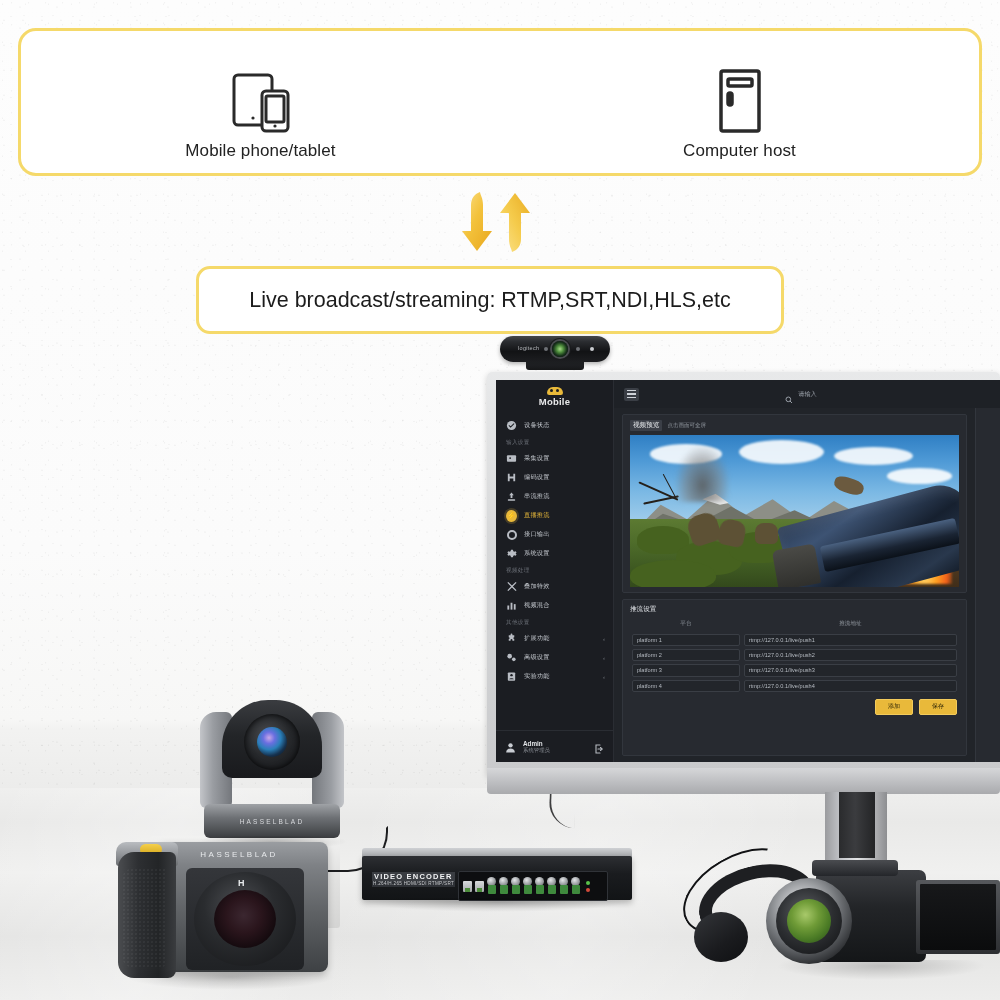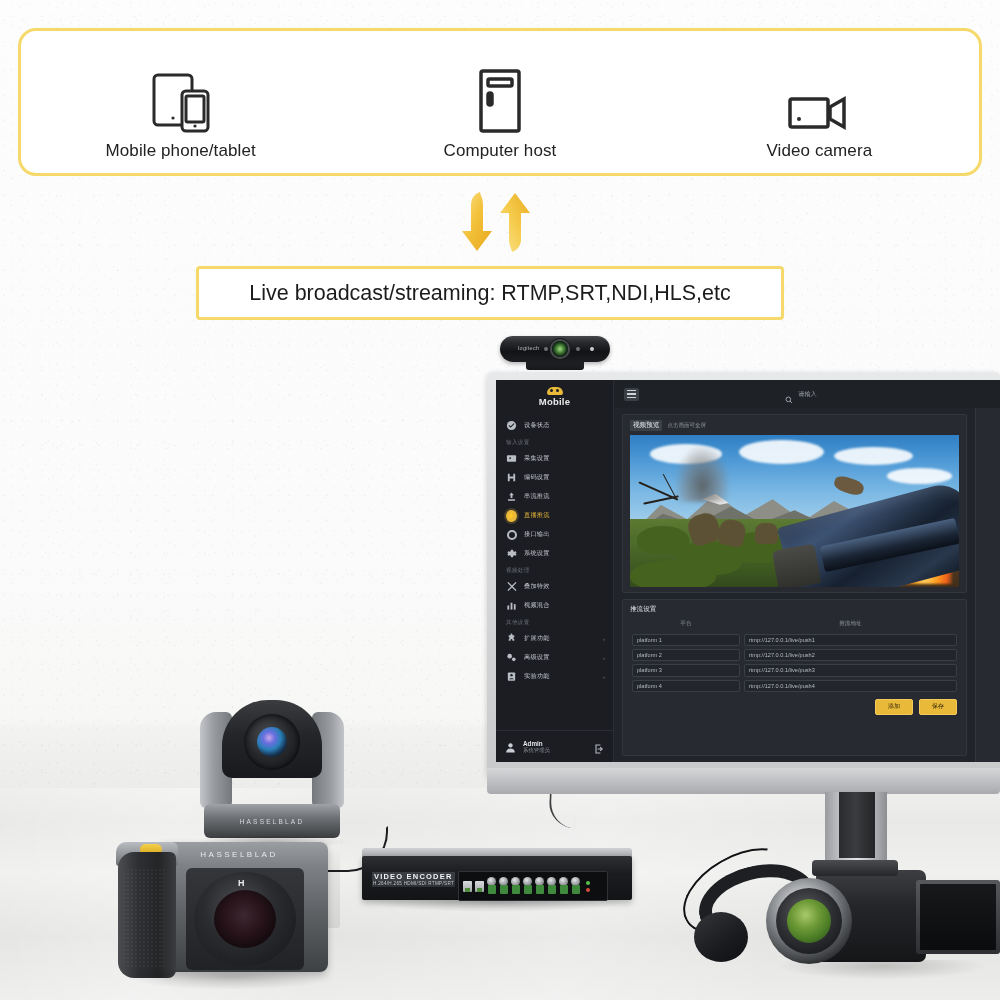--- a/index.html
+++ b/index.html
@@ -59,24 +59,24 @@
     font-size: 17px; color: #222; letter-spacing: .1px; white-space: nowrap;
   }
 
   
   #arrow-pair {
     position:absolute; left: 458px; top: 186px; width: 84px; height: 72px; z-index: 20;
   }
 
   
   #stream-banner {
-    position:absolute; left: 196px; top: 266px; width: 588px; height: 54px;
+    position:absolute; left: 196px; top: 266px; width: 588px; height: 68px;
     background: #ffffff;
     border: 3px solid #f5d96a;
-    border-radius: 4px;
+    border-radius: 14px;
     display:flex; align-items:center; justify-content:center;
     z-index: 20;
   }
   #stream-banner-text { font-size: 21.5px; color:#1c1c1c; white-space:nowrap; }
 
   
   #monitor { position:absolute; left:487px; top:372px; width:513px; height:450px; z-index: 10; }
   #monitor-bezel {
     position:absolute; left:0; top:0; width:513px; height:404px;
     background: linear-gradient(180deg,#e8e9ea 0%, #d9dadb 40%, #c9cacc 100%);
@@ -872,30 +872,20 @@
           <rect x="6" y="4" width="38" height="60" rx="2"></rect>
           <rect x="13" y="12" width="24" height="7" rx="1.5"></rect>
           <rect x="13" y="26" width="4" height="12" rx="2" fill="#2a2a2a"></rect>
         </svg>
       </div>
       <div class="device-label">Computer host</div>
     </div>
 
 
 
-    <div class="device-item">
-      <div class="device-icon">
-        <svg width="66" height="46" viewBox="0 0 66 46" fill="none" stroke="#2a2a2a" stroke-width="3.5">
-          <rect x="4" y="10" width="38" height="28" rx="2"></rect>
-          <path d="M44 18l14-8v28l-14-8z"></path>
-          <circle cx="13" cy="30" r="2" fill="#2a2a2a" stroke="none"></circle>
-        </svg>
-      </div>
-      <div class="device-label">Video camera</div>
-    </div>
 
   </div>
 </div>
 
 <div id="arrow-pair">
   <svg width="84" height="72" viewBox="0 0 84 72">
     <defs>
       <linearGradient id="goldDown" x1="0" y1="0" x2="1" y2="1">
         <stop offset="0%" stop-color="#fbe08a"></stop>
         <stop offset="45%" stop-color="#f3c23c"></stop>

